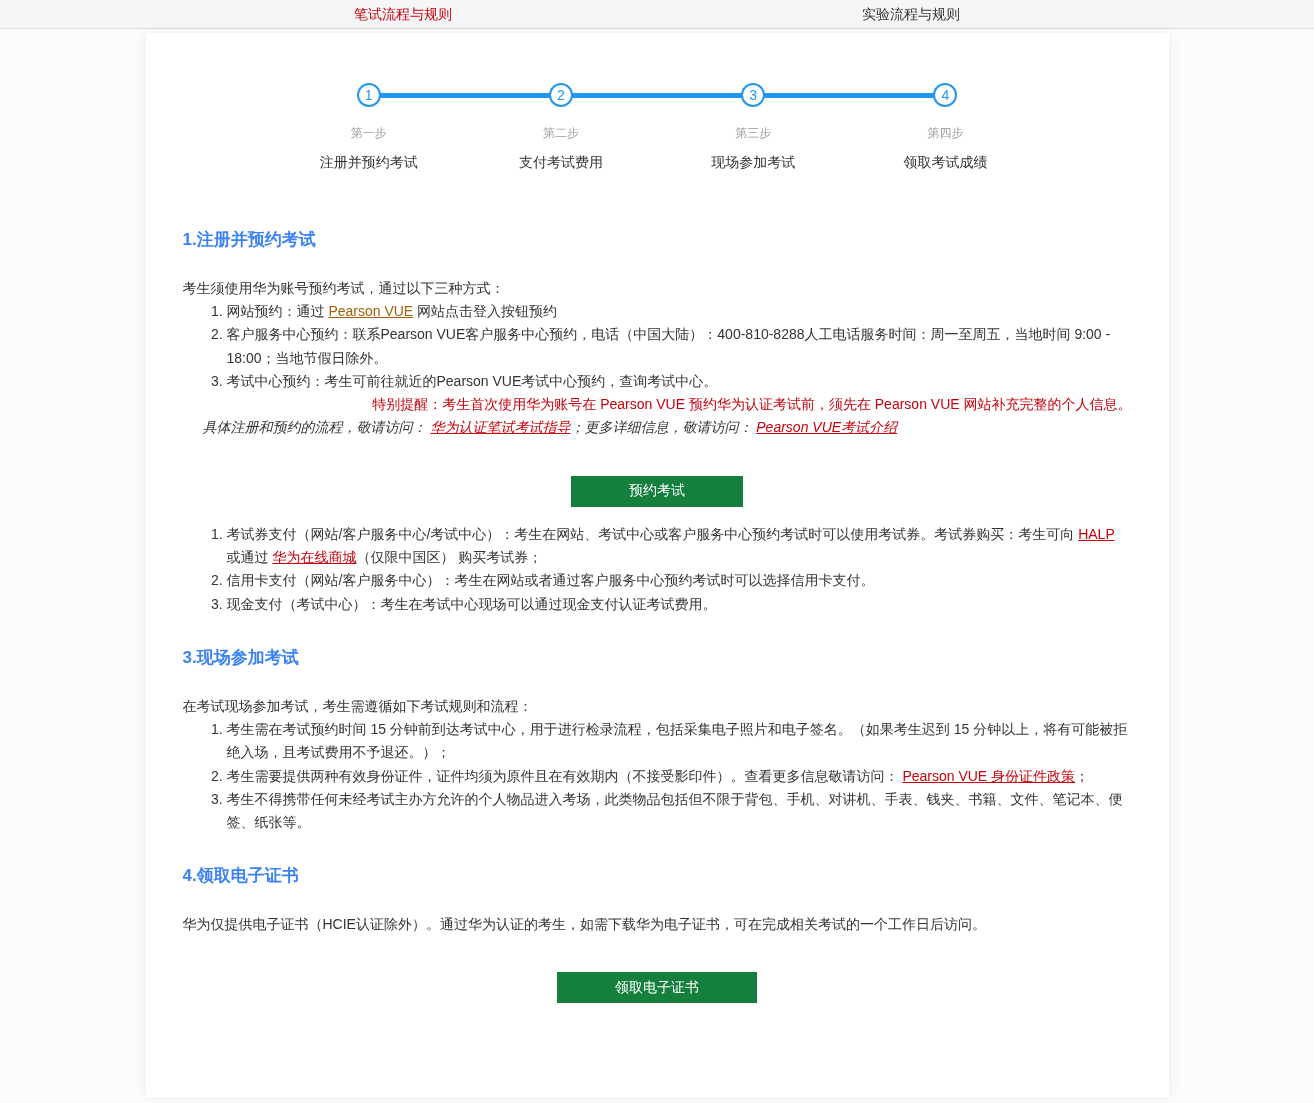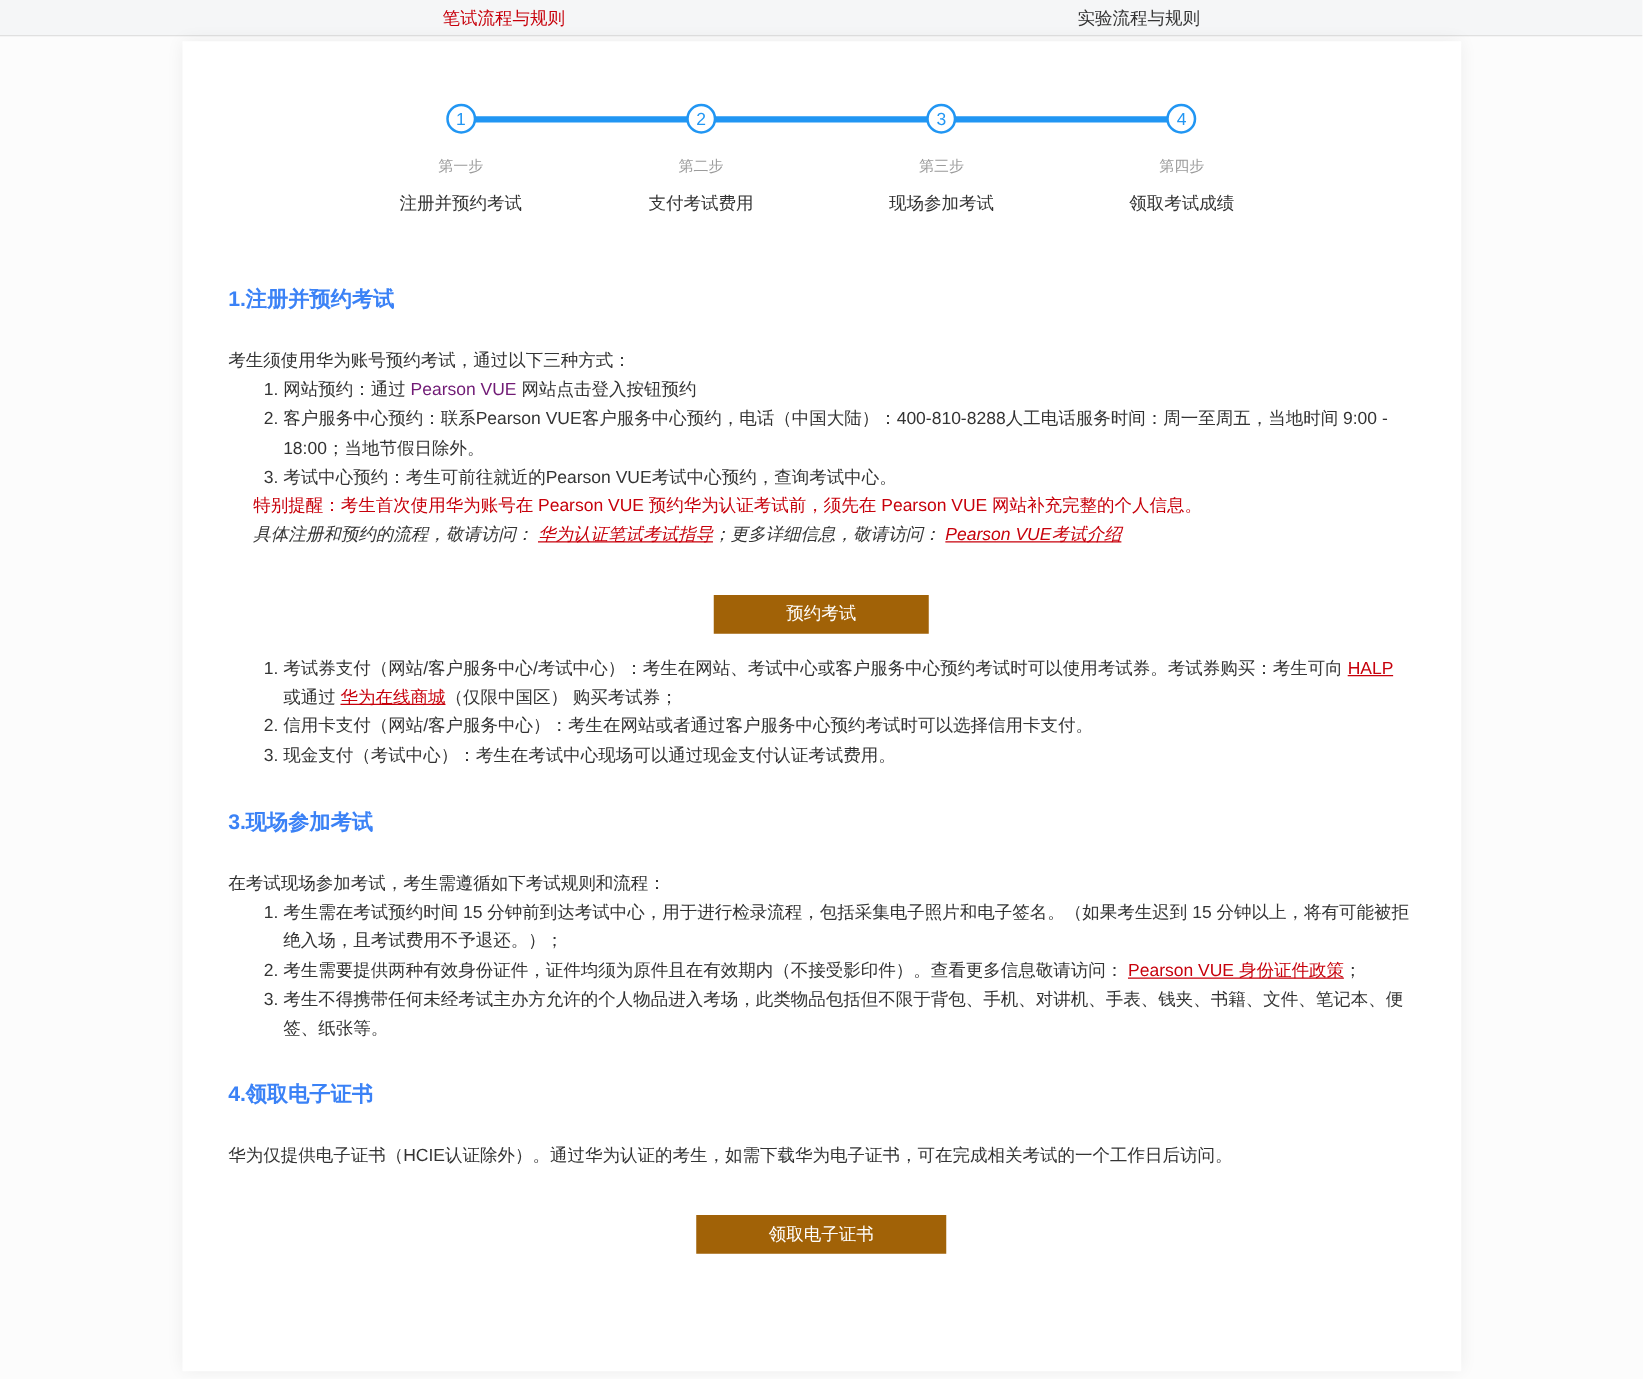--- a/index.html
+++ b/index.html
@@ -97,50 +97,52 @@
     color: #333;
   }
   ol.rule-list {
     margin-top: 0;
     padding-left: 44px;
     line-height: 23.3px;
     color: #333;
   }
   ol.rule-list li { padding-left: 0; }
   a.link-blue {
-    color: #701a75;
+    color: #a16207;
+    text-decoration: underline;
     cursor: pointer;
   }
   a.link-red {
     color: #c7000b;
     text-decoration: underline;
     cursor: pointer;
   }
   .notice {
     color: #c7000b;
     padding-left: 20px;
     line-height: 23.3px;
+    text-align: right;
   }
   .visit-line {
     padding-left: 20px;
     line-height: 23.3px;
     color: #333;
     font-style: italic;
   }
   .btn-row {
     display: flex;
     justify-content: center;
   }
   .blue-btn {
     margin-top: 36px;
     margin-bottom: 16px;
     min-width: 172px;
     height: 31px;
     padding: 0 34px;
-    background: #a16207;
+    background: #15803d;
     color: #ffffff;
     border: none;
     font-size: 14px;
     font-family: inherit;
     cursor: pointer;
     display: inline-flex;
     align-items: center;
     justify-content: center;
   }
   .blue-btn.wide { min-width: 200px; }

